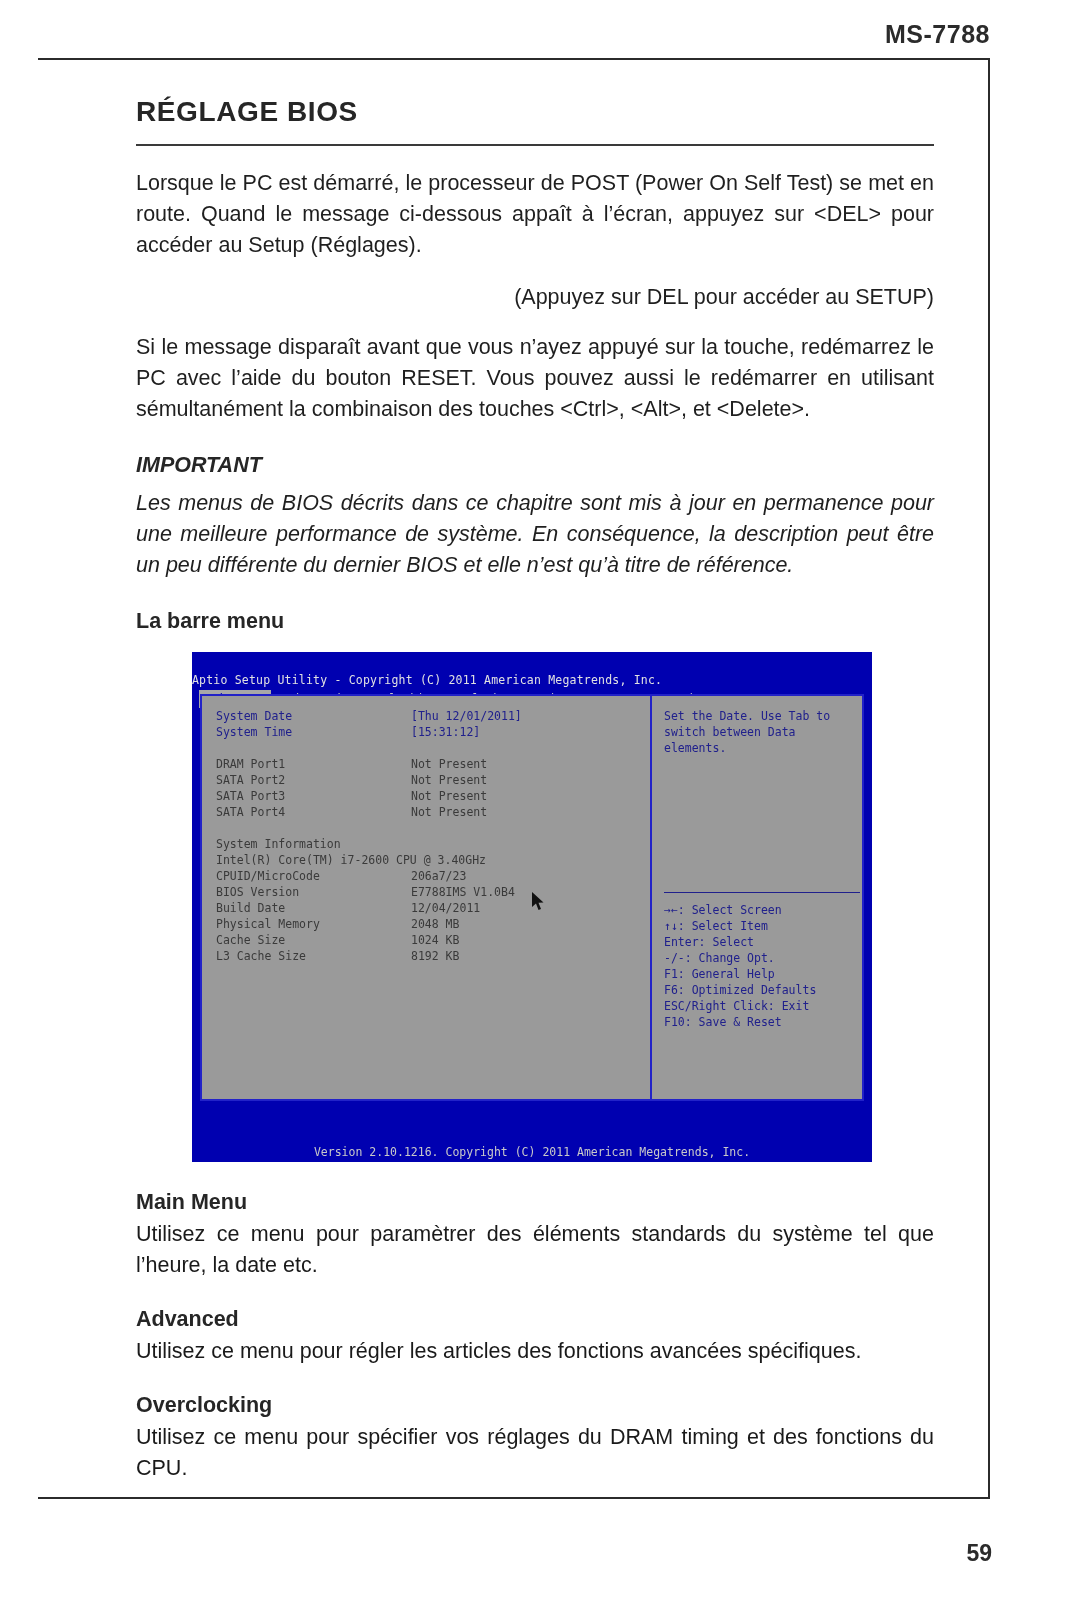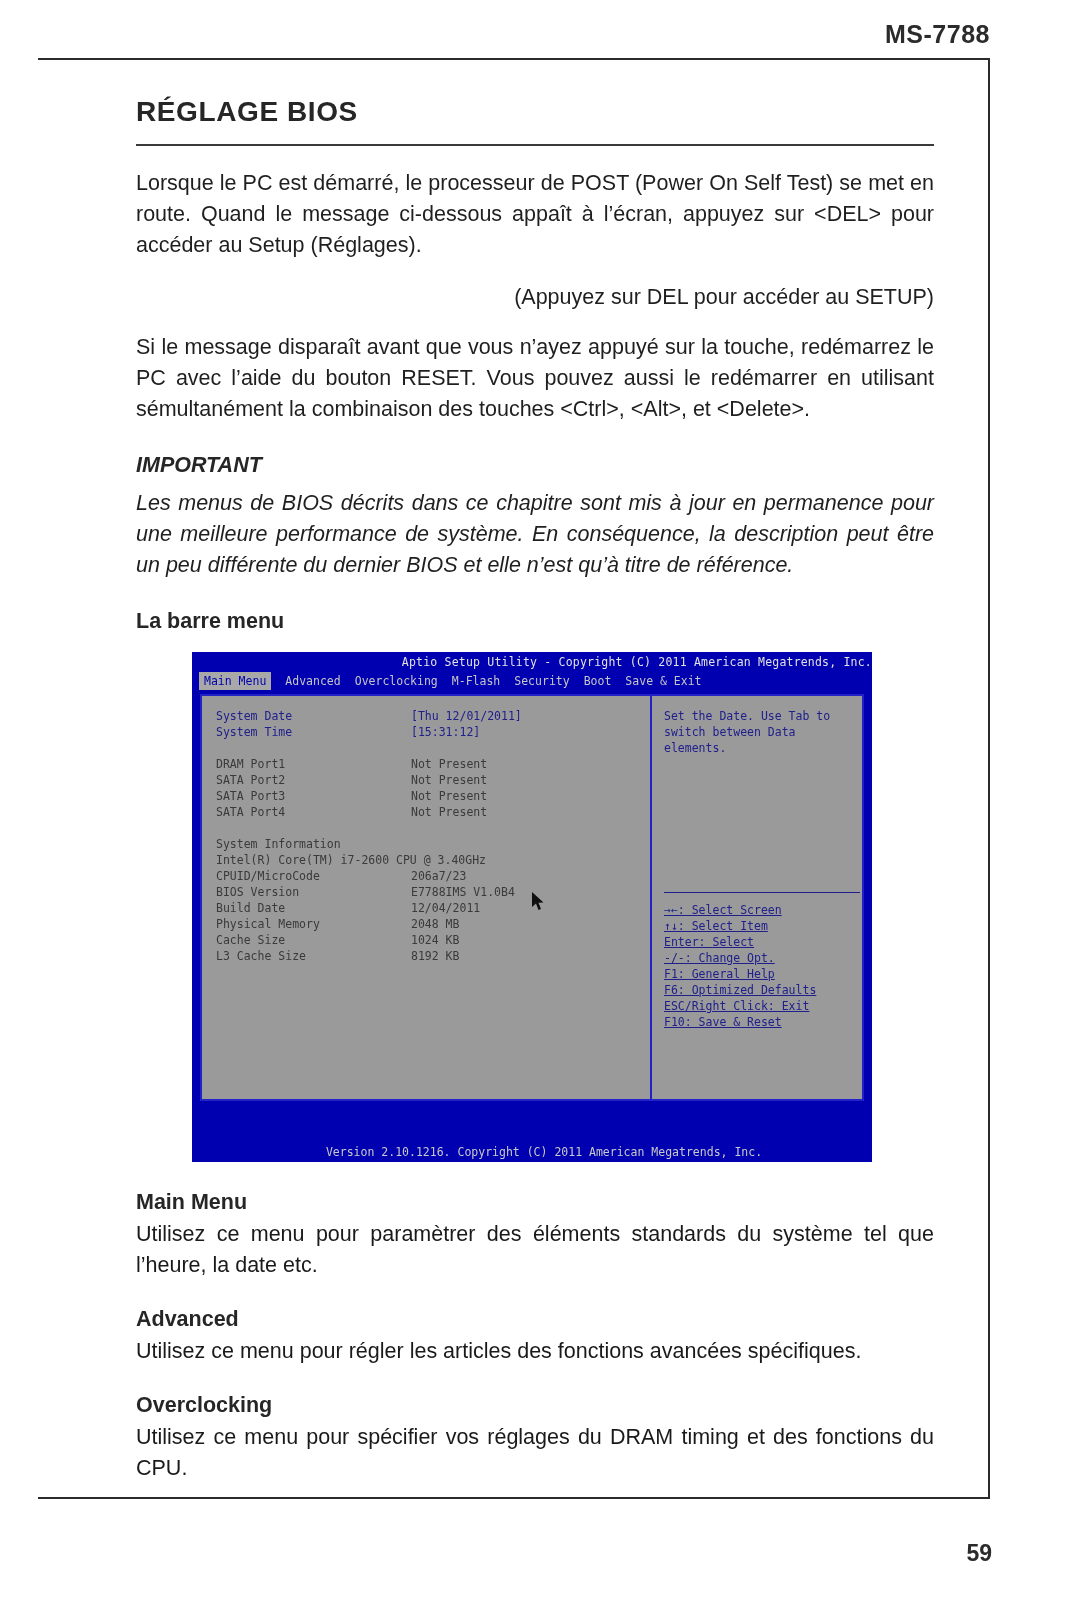--- a/index.html
+++ b/index.html
@@ -146,22 +146,22 @@
     height: 510px;
     background: #0000b0;
     font-family: "DejaVu Sans Mono", monospace;
     font-size: 11.5px;
     line-height: 16px;
     color: #d8d8d8;
     overflow: hidden;
   }
   .bios-titlebar {
     height: 18px;
-    text-align: right;
-    padding-top: 2px;
+    text-align: left;
+    padding-top: 20px;
     color: #e2e2e2;
     letter-spacing: .2px;
   }
   .bios-menubar {
     display: flex;
     align-items: center;
     height: 17px;
     padding-left: 12px;
     color: #c6c6c6;
     gap: 14px;
@@ -216,25 +216,25 @@
     width: 196px;
     height: 1px;
     background: #20208c;
   }
   .keys {
     position: absolute;
     left: 12px;
     top: 206px;
     color: #20208c;
   }
-  .keys div { height: 16px; white-space: nowrap; text-decoration: underline; }
+  .keys div { height: 16px; white-space: nowrap; }
 
   .bios-footer {
     position: absolute;
-    left: 12px;
+    left: 0;
     bottom: 0;
     width: 680px;
     height: 22px;
     background: #0000b0;
     color: #c9c9c9;
     text-align: center;
     padding-top: 4px;
     box-sizing: border-box;
   }
   .mouse-cursor {

